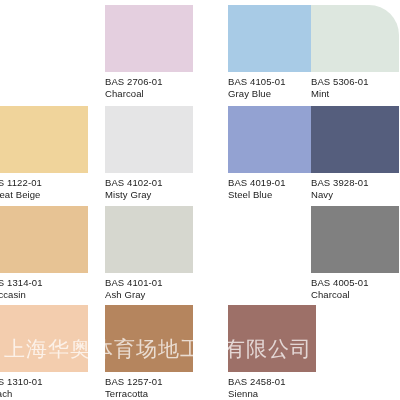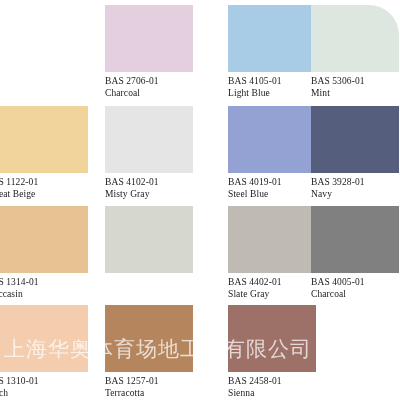--- a/index.html
+++ b/index.html
@@ -21,21 +21,20 @@
     position: absolute;
     left: 0;
     top: 0;
     width: 400px;
     height: 400px;
   }
 
   .swatch-cell {
     position: absolute;
     width: 85px;
-    font-family: Liberation Serif, serif;
   }
 
   .swatch-chip {
     width: 88px;
     height: 67px;
     display: block;
   }
 
   .swatch-labels {
     padding-top: 4px;
@@ -109,21 +108,21 @@
       <div class="swatch-chip" style="background-color: rgb(228, 207, 223);"></div>
       <div class="swatch-labels">
         <span class="swatch-code">BAS 2706-01</span>
         <span class="swatch-name">Charcoal</span>
       </div>
     </div>
     <div class="swatch-cell col-2 row-0">
       <div class="swatch-chip" style="background-color: rgb(168, 203, 230);"></div>
       <div class="swatch-labels">
         <span class="swatch-code">BAS 4105-01</span>
-        <span class="swatch-name">Light Blue</span>
+        <span class="swatch-name">Gray Blue</span>
       </div>
     </div>
     <div class="swatch-cell col-3 row-0">
       <div class="swatch-chip chip-rounded-tr" style="background-color: rgb(221, 231, 223);"></div>
       <div class="swatch-labels">
         <span class="swatch-code">BAS 5306-01</span>
         <span class="swatch-name">Mint</span>
       </div>
     </div>
     <div class="swatch-cell col-0 row-1">
@@ -156,26 +155,23 @@
     </div>
     <div class="swatch-cell col-0 row-2">
       <div class="swatch-chip" style="background-color: rgb(231, 195, 148);"></div>
       <div class="swatch-labels">
         <span class="swatch-code">BAS 1314-01</span>
         <span class="swatch-name">Moccasin</span>
       </div>
     </div>
     <div class="swatch-cell col-1 row-2">
       <div class="swatch-chip" style="background-color: rgb(214, 215, 207);"></div>
-    </div>
-    <div class="swatch-cell col-2 row-2">
-      <div class="swatch-chip" style="background-color: rgb(191, 186, 180);"></div>
-      <div class="swatch-labels">
-        <span class="swatch-code">BAS 4402-01</span>
-        <span class="swatch-name">Slate Gray</span>
+      <div class="swatch-labels">
+        <span class="swatch-code">BAS 4101-01</span>
+        <span class="swatch-name">Ash Gray</span>
       </div>
     </div>
     <div class="swatch-cell col-3 row-2">
       <div class="swatch-chip" style="background-color: rgb(128, 128, 128);"></div>
       <div class="swatch-labels">
         <span class="swatch-code">BAS 4005-01</span>
         <span class="swatch-name">Charcoal</span>
       </div>
     </div>
     <div class="swatch-cell col-0 row-3">

